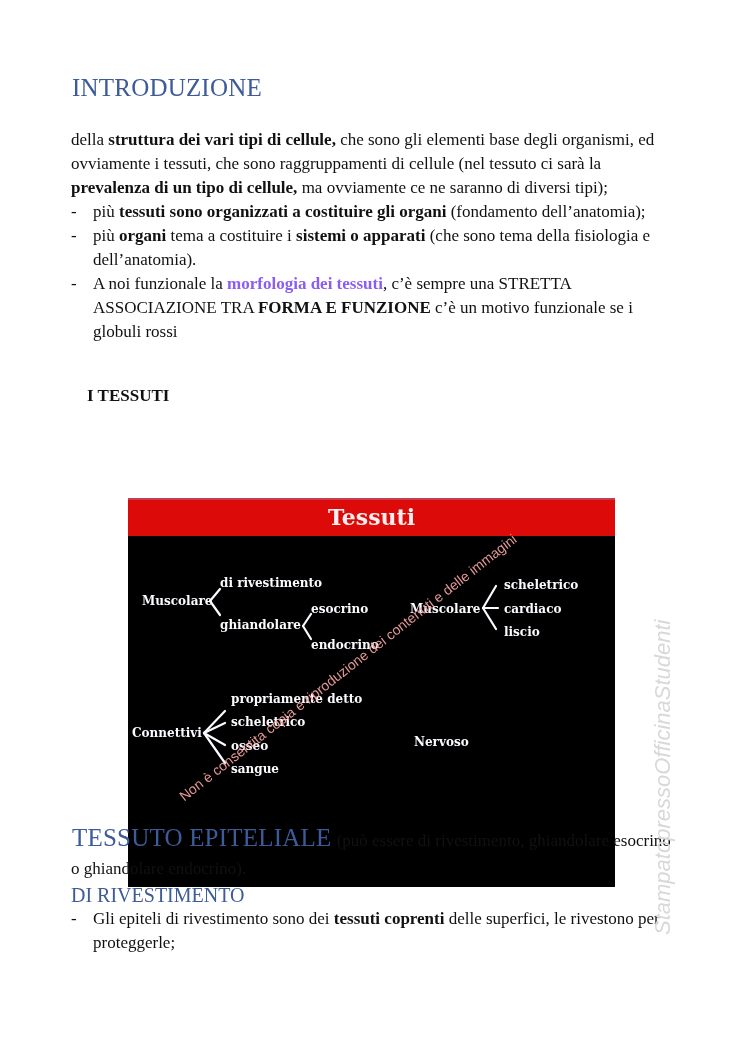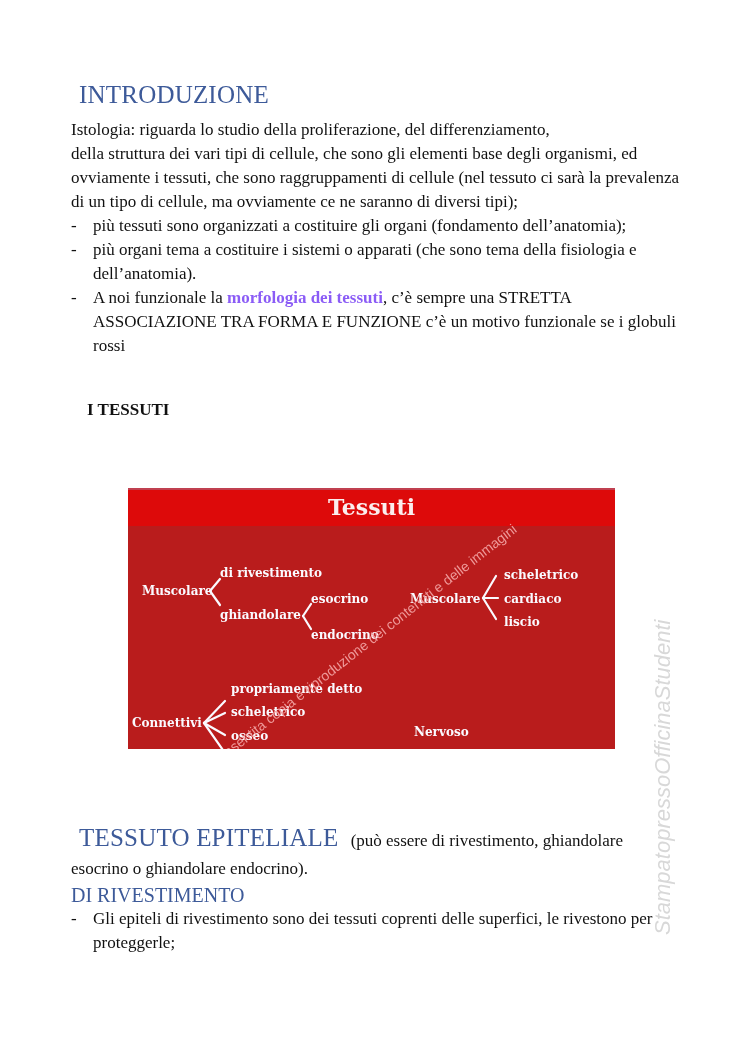--- a/index.html
+++ b/index.html
@@ -1,42 +1,42 @@
 <!DOCTYPE html>
 <html><head>
 <meta charset="utf-8">
 <style>
   html, body { margin:0; padding:0; background:#ffffff; }
   body { width:744px; height:1053px; position:relative; overflow:hidden;
          font-family:"Liberation Serif","DejaVu Serif",serif; color:#111; }
   .page { position:absolute; left:71px; top:72px; width:610px; }
-  .h1 { font-size:25px; color:#3d5a99; line-height:30px; margin:8px; font-weight:normal; letter-spacing:0.2px; }
+  .h1 { font-size:25px; color:#3d5a99; line-height:30px; margin:1px; font-weight:normal; letter-spacing:0.2px; }
   .p { font-size:17px; line-height:24px; margin:0; }
-  .b { font-weight:normal; }
+  .b { font-weight:bold; }
   .purple { color:#8b5cf6; font-weight:bold; }
   .li { position:relative; padding-left:22px; font-size:17px; line-height:24px; }
   .li .dash { position:absolute; left:0; top:0; }
   .h2 { font-size:17px; line-height:24px; font-weight:bold; margin:16px; }
   .h3 { font-size:20px; color:#3d5a99; line-height:24px; margin:0; font-weight:normal; }
   .spacer { height:24px; }
-  .diagram { position:absolute; left:128px; top:488px; width:487px; height:261px; background:#b91c1c; overflow:hidden; }
+  .diagram { position:absolute; left:128px; top:498px; width:487px; height:389px; background:#000000; overflow:hidden; }
   .diagram .bar { position:absolute; left:0; top:0; width:100%; height:36px; background:#dd0a0a; border-top:2px solid #c04050; }
   .diagram .title { position:absolute; top:6px; left:0; width:100%; text-align:center; color:#fbeeee; font-weight:bold; font-size:22px; font-family:"DejaVu Serif",serif; }
   .lbl { position:absolute; color:#fafaff; font-weight:bold; font-size:12px; font-family:"DejaVu Serif",serif; white-space:nowrap; }
   .wm-diag { position:absolute; left:30px; top:150px; color:#f2a0a0; font-family:"Liberation Sans",sans-serif; font-size:14px; transform:rotate(-37deg); transform-origin:left top; white-space:nowrap; opacity:0.95; }
   .wm-side { position:absolute; left:650px; top:935px; transform:rotate(-90deg); transform-origin:left top; color:#d8d8d8; font-family:"Liberation Sans",sans-serif; font-style:italic; font-size:22px; white-space:nowrap; }
   svg.arrows { position:absolute; left:0; top:0; }
 </style>
 </head>
 <body>
 
 <div class="page">
   <h1 class="h1">INTRODUZIONE</h1>
   <p class="p">
-    <span>Istologia: riguarda lo studio della proliferazione, del differenziamento,</span><br>
+    <br>
     <span>della </span><span class="b">struttura dei vari tipi di cellule,</span><span> che sono gli elementi base degli organismi, ed ovviamente i tessuti, che sono raggruppamenti di cellule (nel tessuto ci sarà la </span><span class="b">prevalenza di un tipo di cellule,</span><span> ma ovviamente ce ne saranno di diversi tipi);</span>
   </p>
   <div class="li">
     <span class="dash">-</span>
     <span>più </span><span class="b">tessuti sono organizzati a costituire gli organi</span><span> (fondamento dell’anatomia);</span>
   </div>
   <div class="li">
     <span class="dash">-</span>
     <span>più </span><span class="b">organi</span><span> tema a costituire i </span><span class="b">sistemi o apparati</span><span> (che sono tema della fisiologia e dell’anatomia).</span>
   </div>

